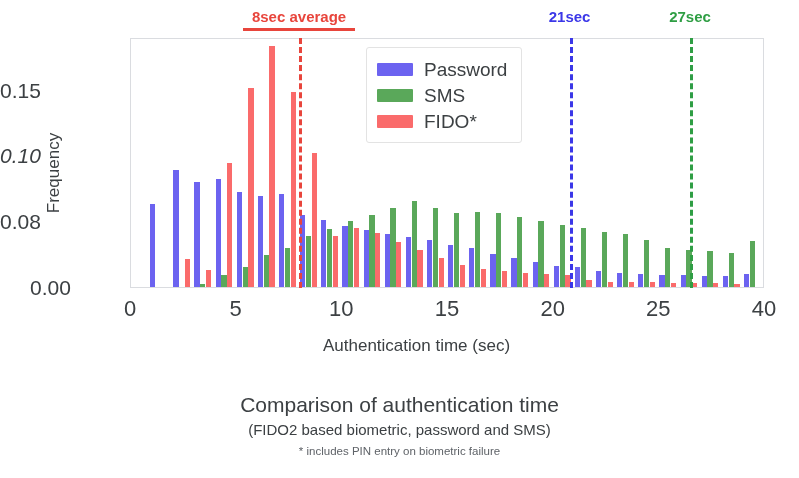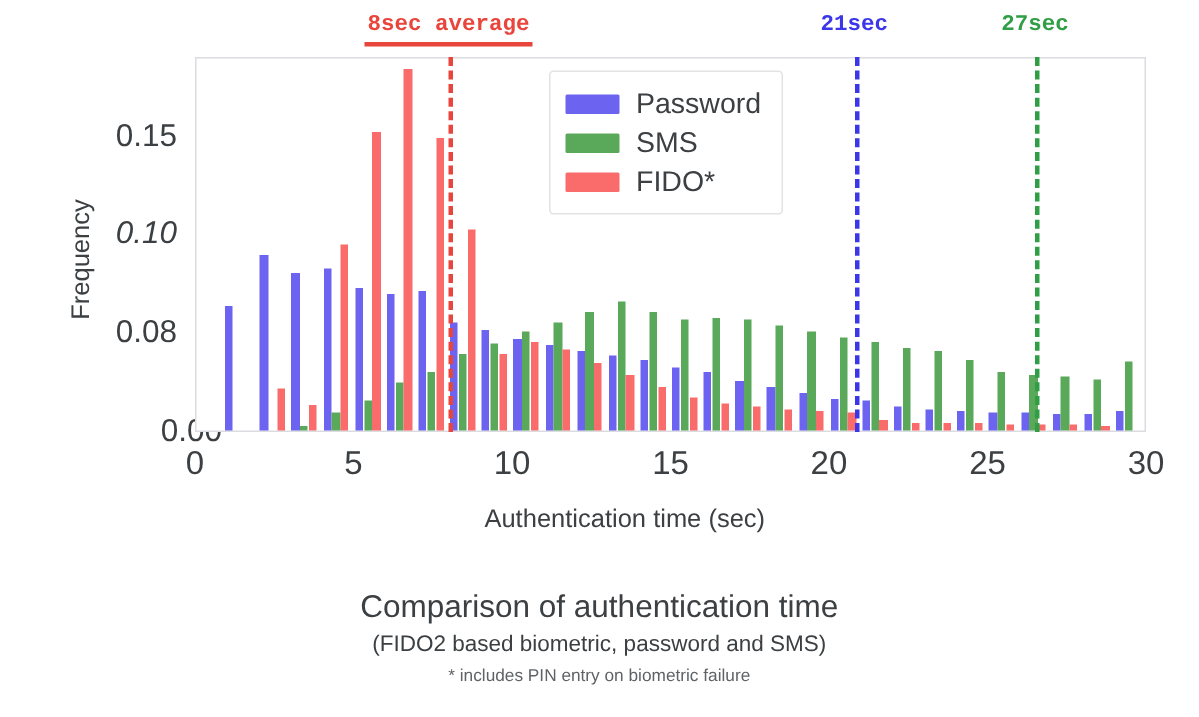--- a/index.html
+++ b/index.html
@@ -29,21 +29,20 @@
     position:absolute;
     right:772px;           
     font-size:21px;
     color:#3c4043;
     white-space:nowrap;
   }
   #y-ticks{position:absolute;left:0;top:0;width:130px;height:478px;}
   #y-ticks .ytick{
     position:absolute;
     left:0;width:118px;
-    text-align:right;
     transform:translateY(-50%);
   }
   #ylabel{
     position:absolute;
     left:-6px;top:163px;
     font-size:17px;
     color:#3c4043;
     transform:rotate(-90deg);
     transform-origin:center center;
     white-space:nowrap;
@@ -90,21 +89,20 @@
     top:38px;height:250px;
     width:0;
     border-left:3px dashed #e8453c;
   }
   .vline-label{
     position:absolute;
     font-size:15px;font-weight:bold;
     transform:translateX(-50%);
     white-space:nowrap;
     text-align:left;
-    font-family:Liberation Mono, monospace;
   }
   .vline-underline{
     position:absolute;height:3px;transform:translateX(-50%);
   }
 
   
   #caption{
     position:absolute;left:0;top:392px;width:799px;text-align:center;
   }
   #caption-title{font-size:21px;color:#3c4043;line-height:1.25;}
@@ -222,21 +220,21 @@
       <div class="vline-label" style="left: 690.033px; top: 8px; color: rgb(47, 158, 68);">27sec</div>
     </div>
 
   <div id="x-ticks">
       <div class="xtick" style="left: 130px;">0</div>
       <div class="xtick" style="left: 235.667px;">5</div>
       <div class="xtick" style="left: 341.333px;">10</div>
       <div class="xtick" style="left: 447px;">15</div>
       <div class="xtick" style="left: 552.667px;">20</div>
       <div class="xtick" style="left: 658.333px;">25</div>
-      <div class="xtick" style="left: 764px;">30</div>
+      <div class="xtick" style="left: 764px;">40</div>
     </div>
   <div id="xlabel">Authentication time (sec)</div>
 
   <div id="legend">
       <div class="legend-row">
         <span class="legend-swatch" style="background: rgb(108, 99, 240);"></span>
         <span class="legend-label">Password</span>
       </div>
       <div class="legend-row">
         <span class="legend-swatch" style="background: rgb(90, 168, 90);"></span>

